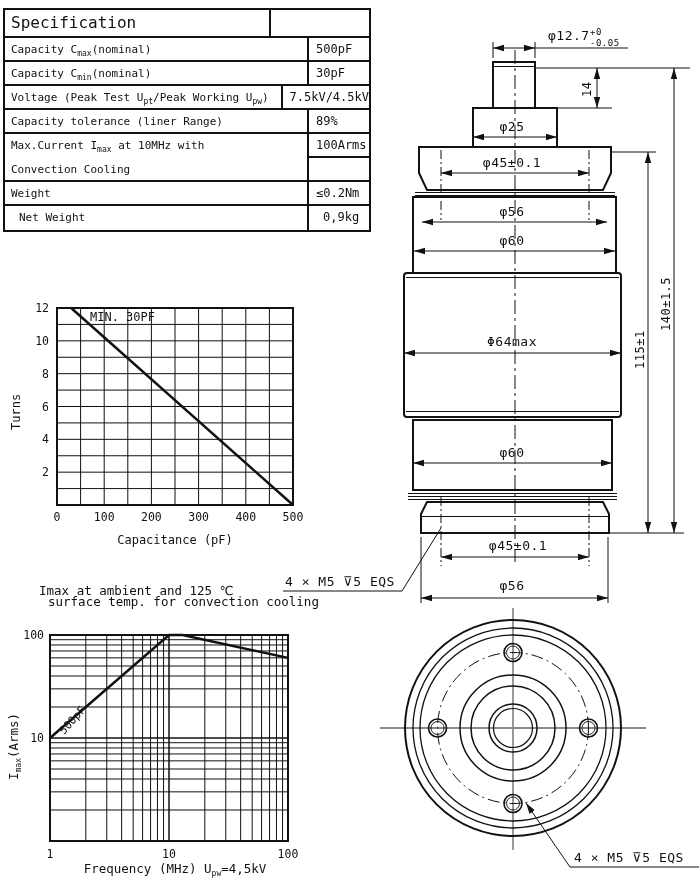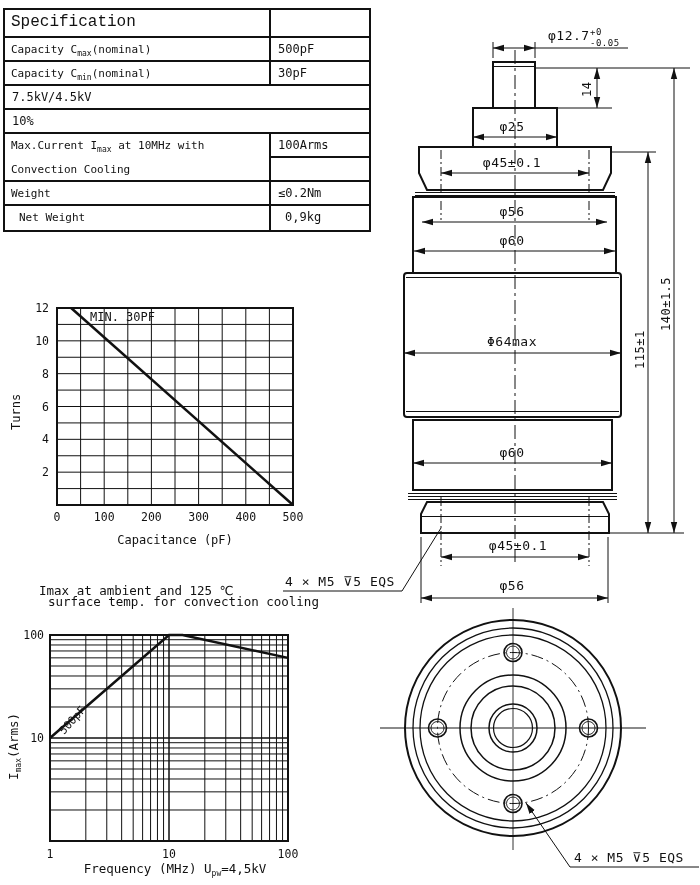--- a/index.html
+++ b/index.html
@@ -1,25 +1,25 @@
 <!DOCTYPE html>
 <html><head>
 <meta charset="utf-8">
 <style>
   html,body{margin:0;padding:0;background:#fff;}
   body{width:700px;height:885px;position:relative;font-family:"DejaVu Sans Mono","DejaVu Sans",monospace;color:#111;}
   .abs{position:absolute;}
   svg text{fill:#111;font-family:"DejaVu Sans Mono","DejaVu Sans",monospace;}
   
   .spec-table{position:absolute;left:3px;top:8px;width:368px;border:2px solid #111;background:#fff;box-sizing:border-box;}
-  .sp-head-row{display:flex;height:26px;border-bottom:2px solid #111;font-family:Liberation Mono, monospace;}
+  .sp-head-row{display:flex;height:26px;border-bottom:2px solid #111;}
   .sp-head{width:266px;border-right:2px solid #111;font-size:16px;line-height:25px;padding-left:6px;box-sizing:border-box;}
   .sp-head-val{flex:1;}
   .sp-row{display:flex;height:24px;}
-  .sp-row .lbl{width:266px;border-right:2px solid #111;border-bottom:2px solid #111;font-size:11px;line-height:23px;padding-left:6px;box-sizing:border-box;white-space:nowrap;overflow:hidden;}
+  .sp-row .lbl{width:304px;border-right:2px solid #111;border-bottom:2px solid #111;font-size:11px;line-height:23px;padding-left:6px;box-sizing:border-box;white-space:nowrap;overflow:hidden;}
   .sp-row .val{flex:1;border-bottom:2px solid #111;font-size:12px;line-height:23px;padding-left:7px;white-space:nowrap;}
   .sp-row.merge .lbl{border-bottom:none;}
   .sp-row.last .lbl,.sp-row.last .val{border-bottom:none;padding-left:14px;}
   .lbl sub{font-size:8px;}
   .chart-title{position:absolute;font-size:12.5px;white-space:nowrap;}
 </style>
 </head>
 <body>
 
 <div class="spec-table">
@@ -30,24 +30,26 @@
   <div id="spec-rows">
       <div class="sp-row">
         <div class="lbl"><span>Capacity C</span><sub>max</sub><span>(nominal)</span></div>
         <div class="val">500pF</div>
       </div>
       <div class="sp-row">
         <div class="lbl"><span>Capacity C</span><sub>min</sub><span>(nominal)</span></div>
         <div class="val">30pF</div>
       </div>
       <div class="sp-row">
+        <div class="lbl"><span>Voltage (Peak Test U</span><sub>pt</sub><span>/Peak Working U</span><sub>pw</sub><span>)</span></div>
         <div class="val">7.5kV/4.5kV</div>
       </div>
       <div class="sp-row">
-        <div class="val">10%</div>
+        <div class="lbl"><span>Capacity tolerance (liner Range)</span></div>
+        <div class="val">89%</div>
       </div>
       <div class="sp-row merge">
         <div class="lbl"><span>Max.Current I</span><sub>max</sub><span> at 10MHz with</span></div>
         <div class="val">100Arms</div>
       </div>
       <div class="sp-row">
         <div class="lbl"><span>Convection Cooling</span></div>
         <div class="val"></div>
       </div>
       <div class="sp-row">

